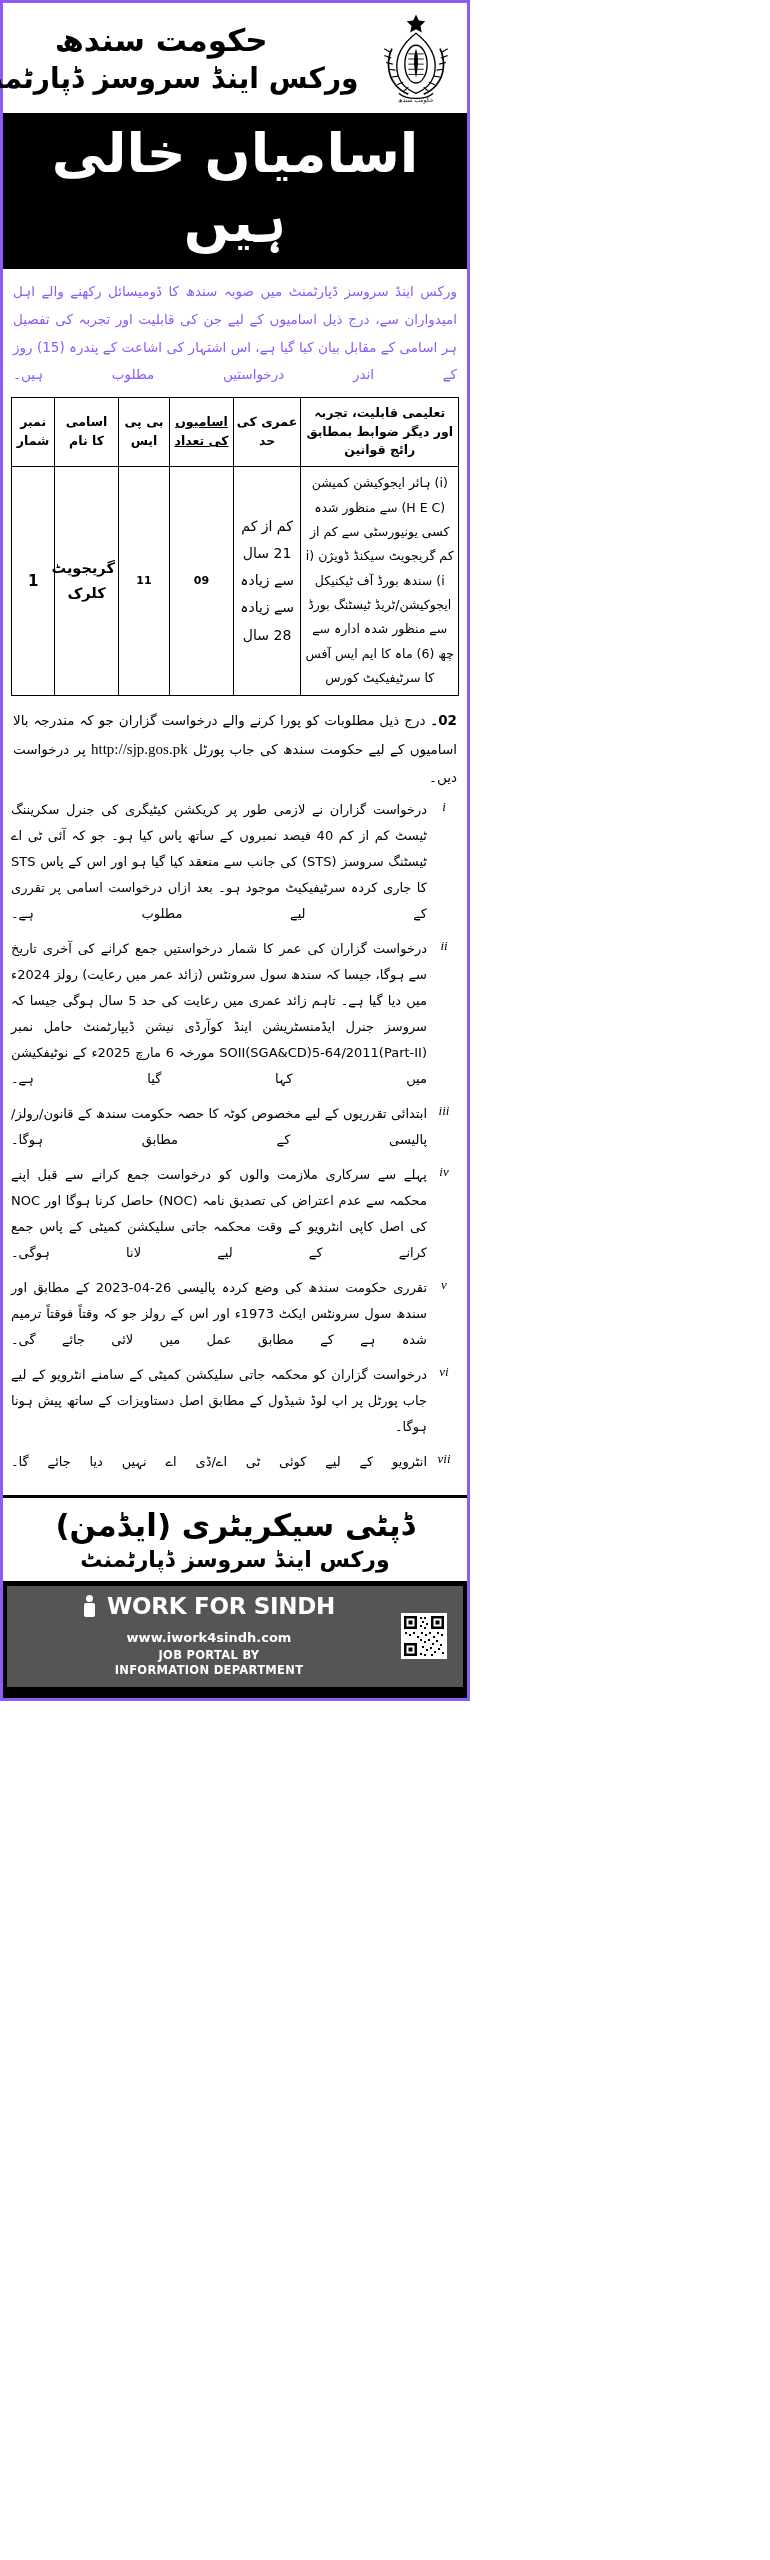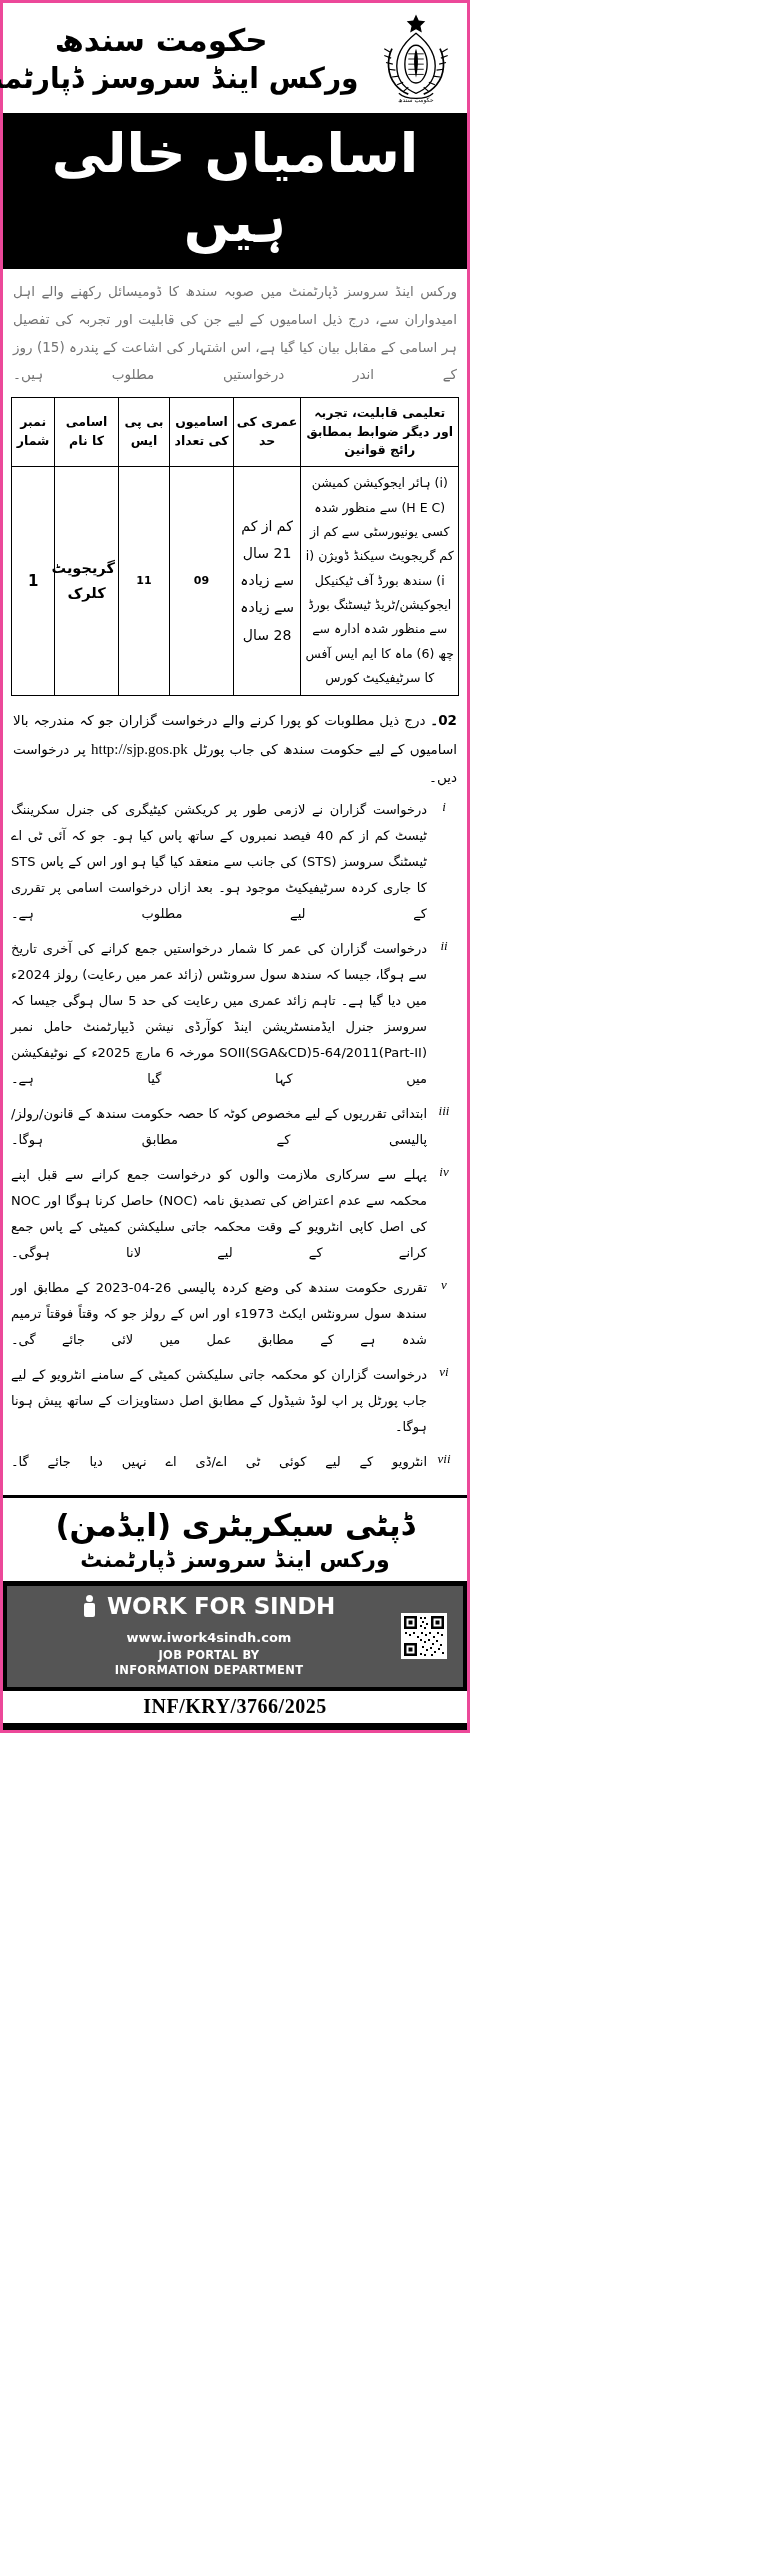--- a/index.html
+++ b/index.html
@@ -10,21 +10,21 @@
   .page{
     width:770px;
     background:#ffffff;
     position:relative;
     box-sizing:border-box;
   }
   .ad{
     width:470px;
     margin:0;
     background:#ffffff;
-    border:3px solid #ec4899;
+    border:3px solid #8b5cf6;
     box-sizing:border-box;
     padding:0;
   }
   
   .hdr{
     display:flex;
     flex-direction:row-reverse;
     align-items:center;
     justify-content:flex-start;
     padding:6px 8px 4px 8px;
@@ -74,21 +74,21 @@
     letter-spacing:1px;
   }
   
   .intro{
     direction:rtl;
     text-align:justify;
     text-align-last:justify;
     font-size:13.5px;
     line-height:2.05;
     padding:9px 10px 6px 10px;
-    color:#737373;
+    color:#8b5cf6;
     font-weight:500;
   }
   
   table.jobs{
     border-collapse:collapse;
     width:calc(100% - 16px);
     margin:2px 8px 4px 8px;
     direction:rtl;
     table-layout:fixed;
   }
@@ -100,21 +100,21 @@
     color:#000;
   }
   table.jobs th{
     font-size:12.5px;
     font-weight:700;
     line-height:1.5;
     padding:6px 3px;
   }
   .col-qual{width:37%;}
   .col-age{width:15%;}
-  .col-num{width:14%;}
+  .col-num{width:14%;text-decoration:underline;}
   .col-bps{width:11%;}
   .col-post{width:14%;}
   .col-sr{width:9%;}
   td.qual{
     font-size:12.5px;
     line-height:1.95;
     text-align:right;
     padding:6px 6px;
   }
   td.age{font-size:14px;line-height:1.95;}
@@ -385,17 +385,16 @@
               <rect x="41" y="39" width="2" height="2"></rect>
                 <rect x="19" y="40" width="2" height="2"></rect>
                 <rect x="23" y="41" width="2" height="2"></rect>
               <rect x="30" y="41" width="2" height="2"></rect>
             </g>
           </svg>
         </span>
       </div>
     </div>
 
-    <div class="infline">INF/KRY/3766/2025</div>
     <div class="botbar"></div>
 
   </div>
 </div>
 
 </body></html>

